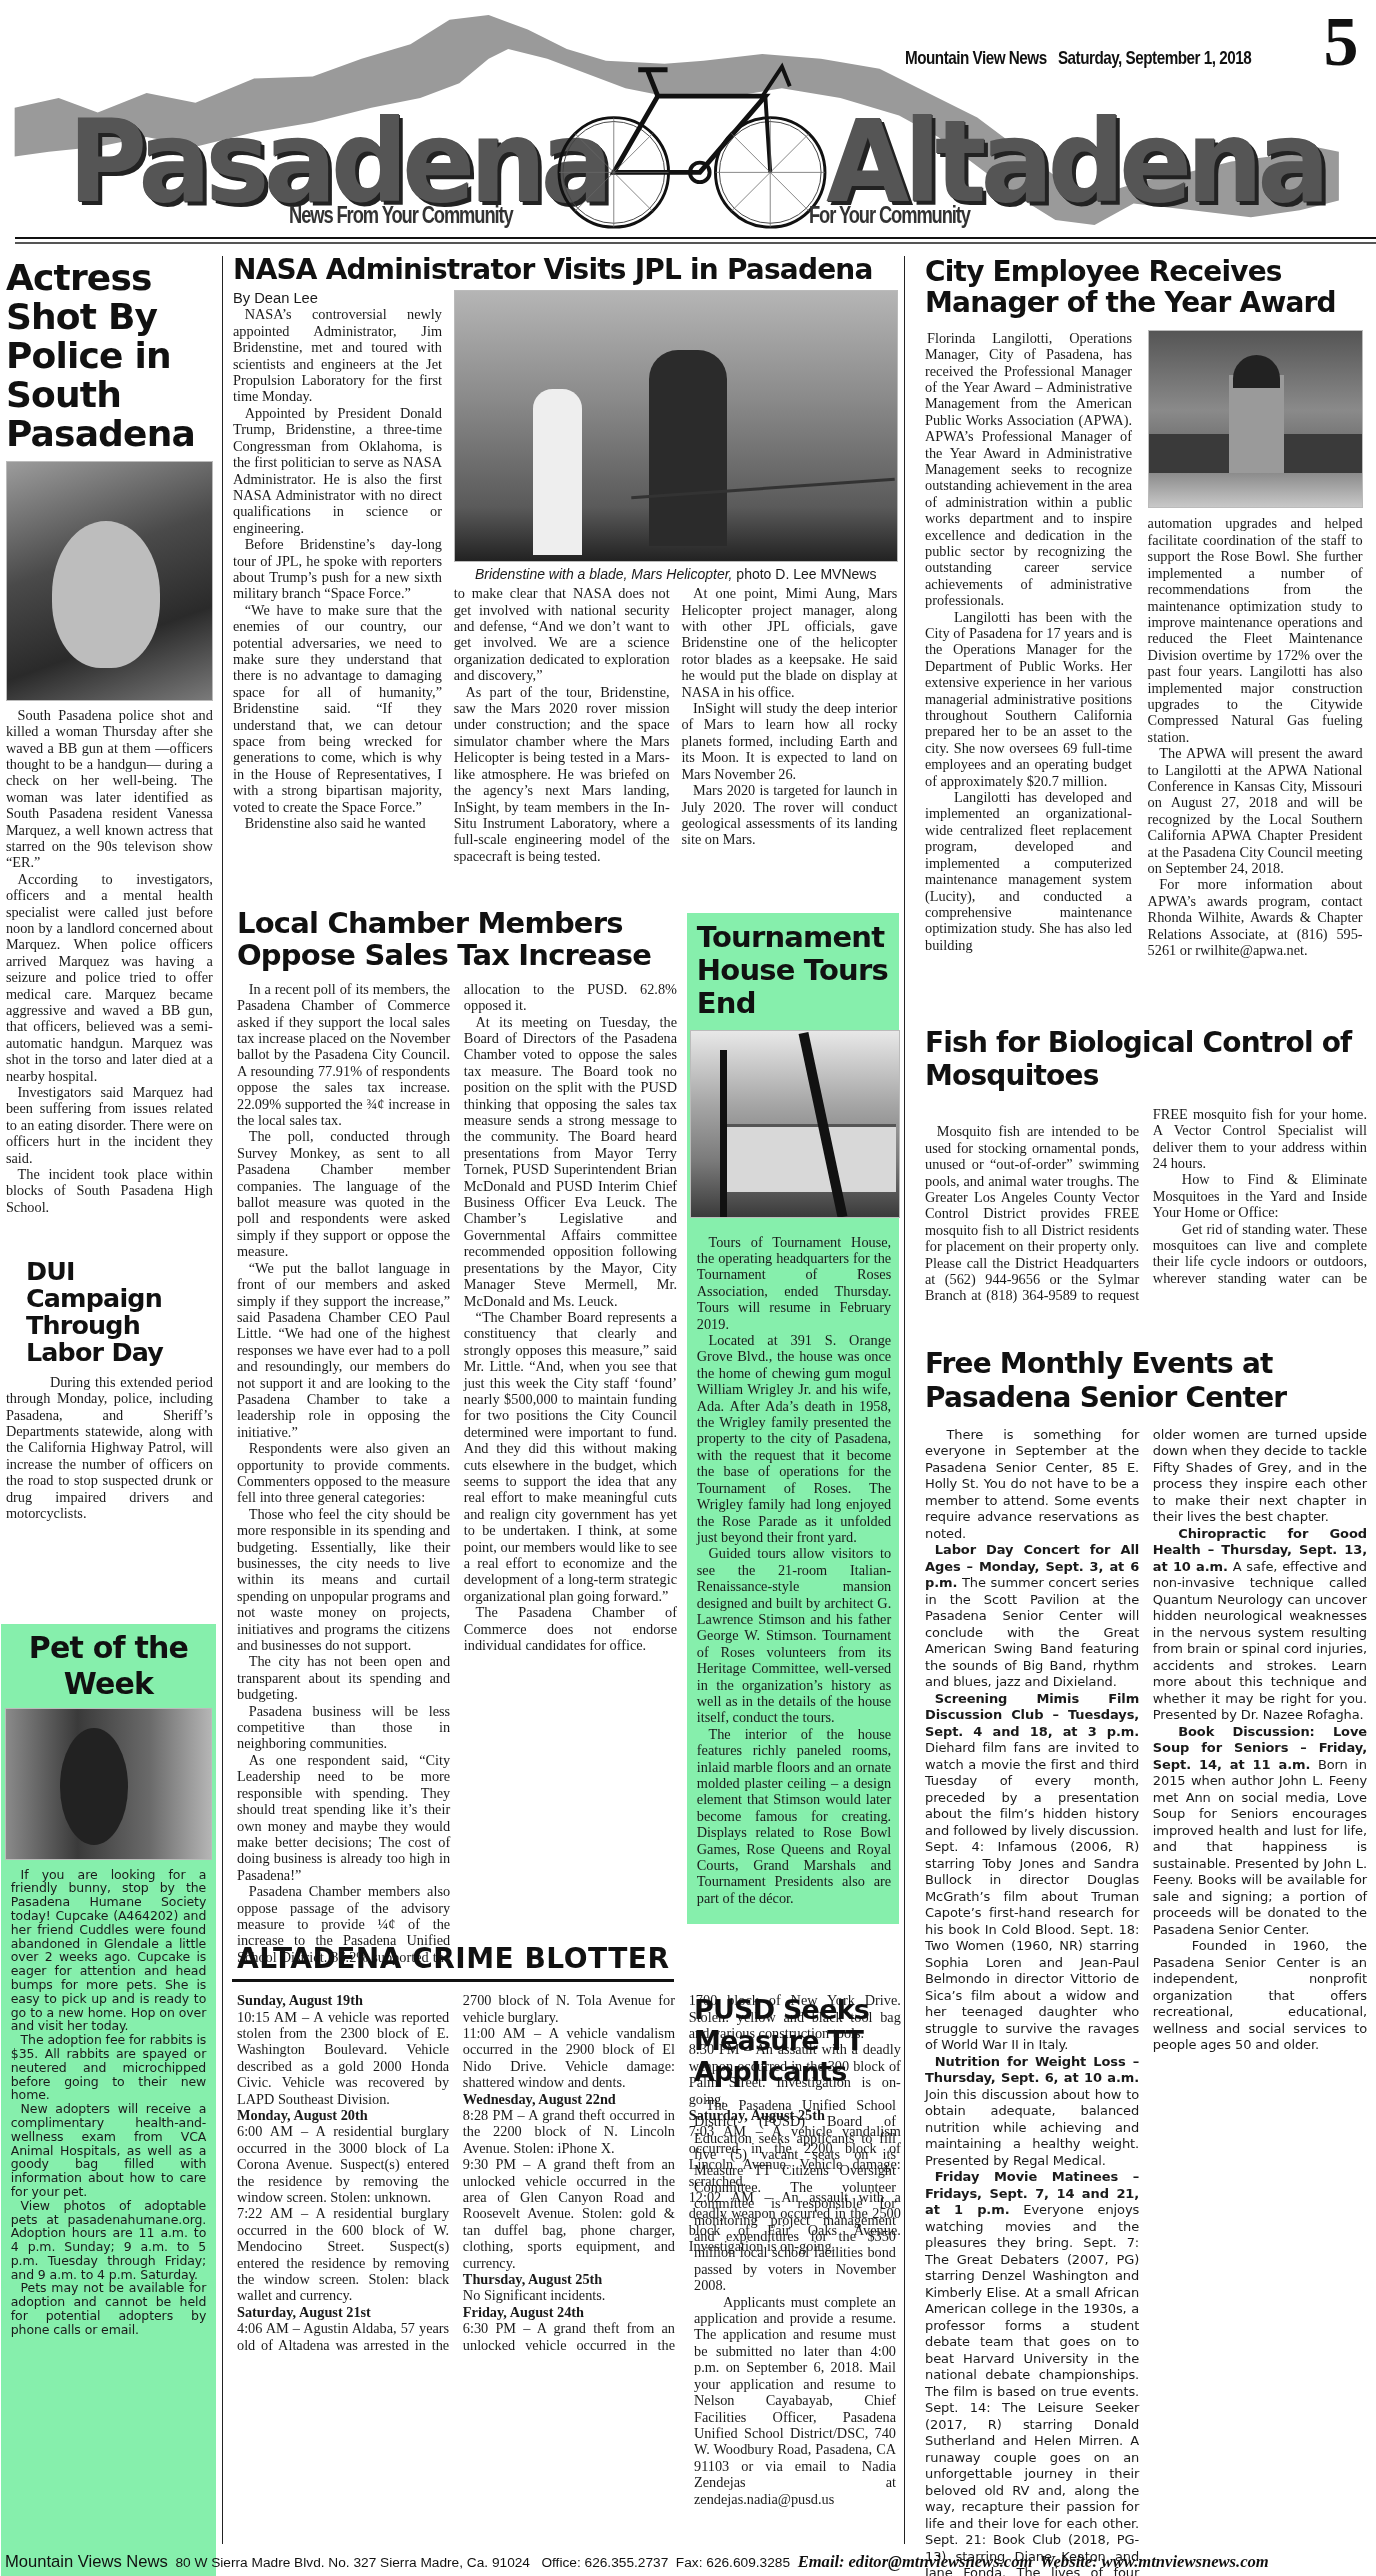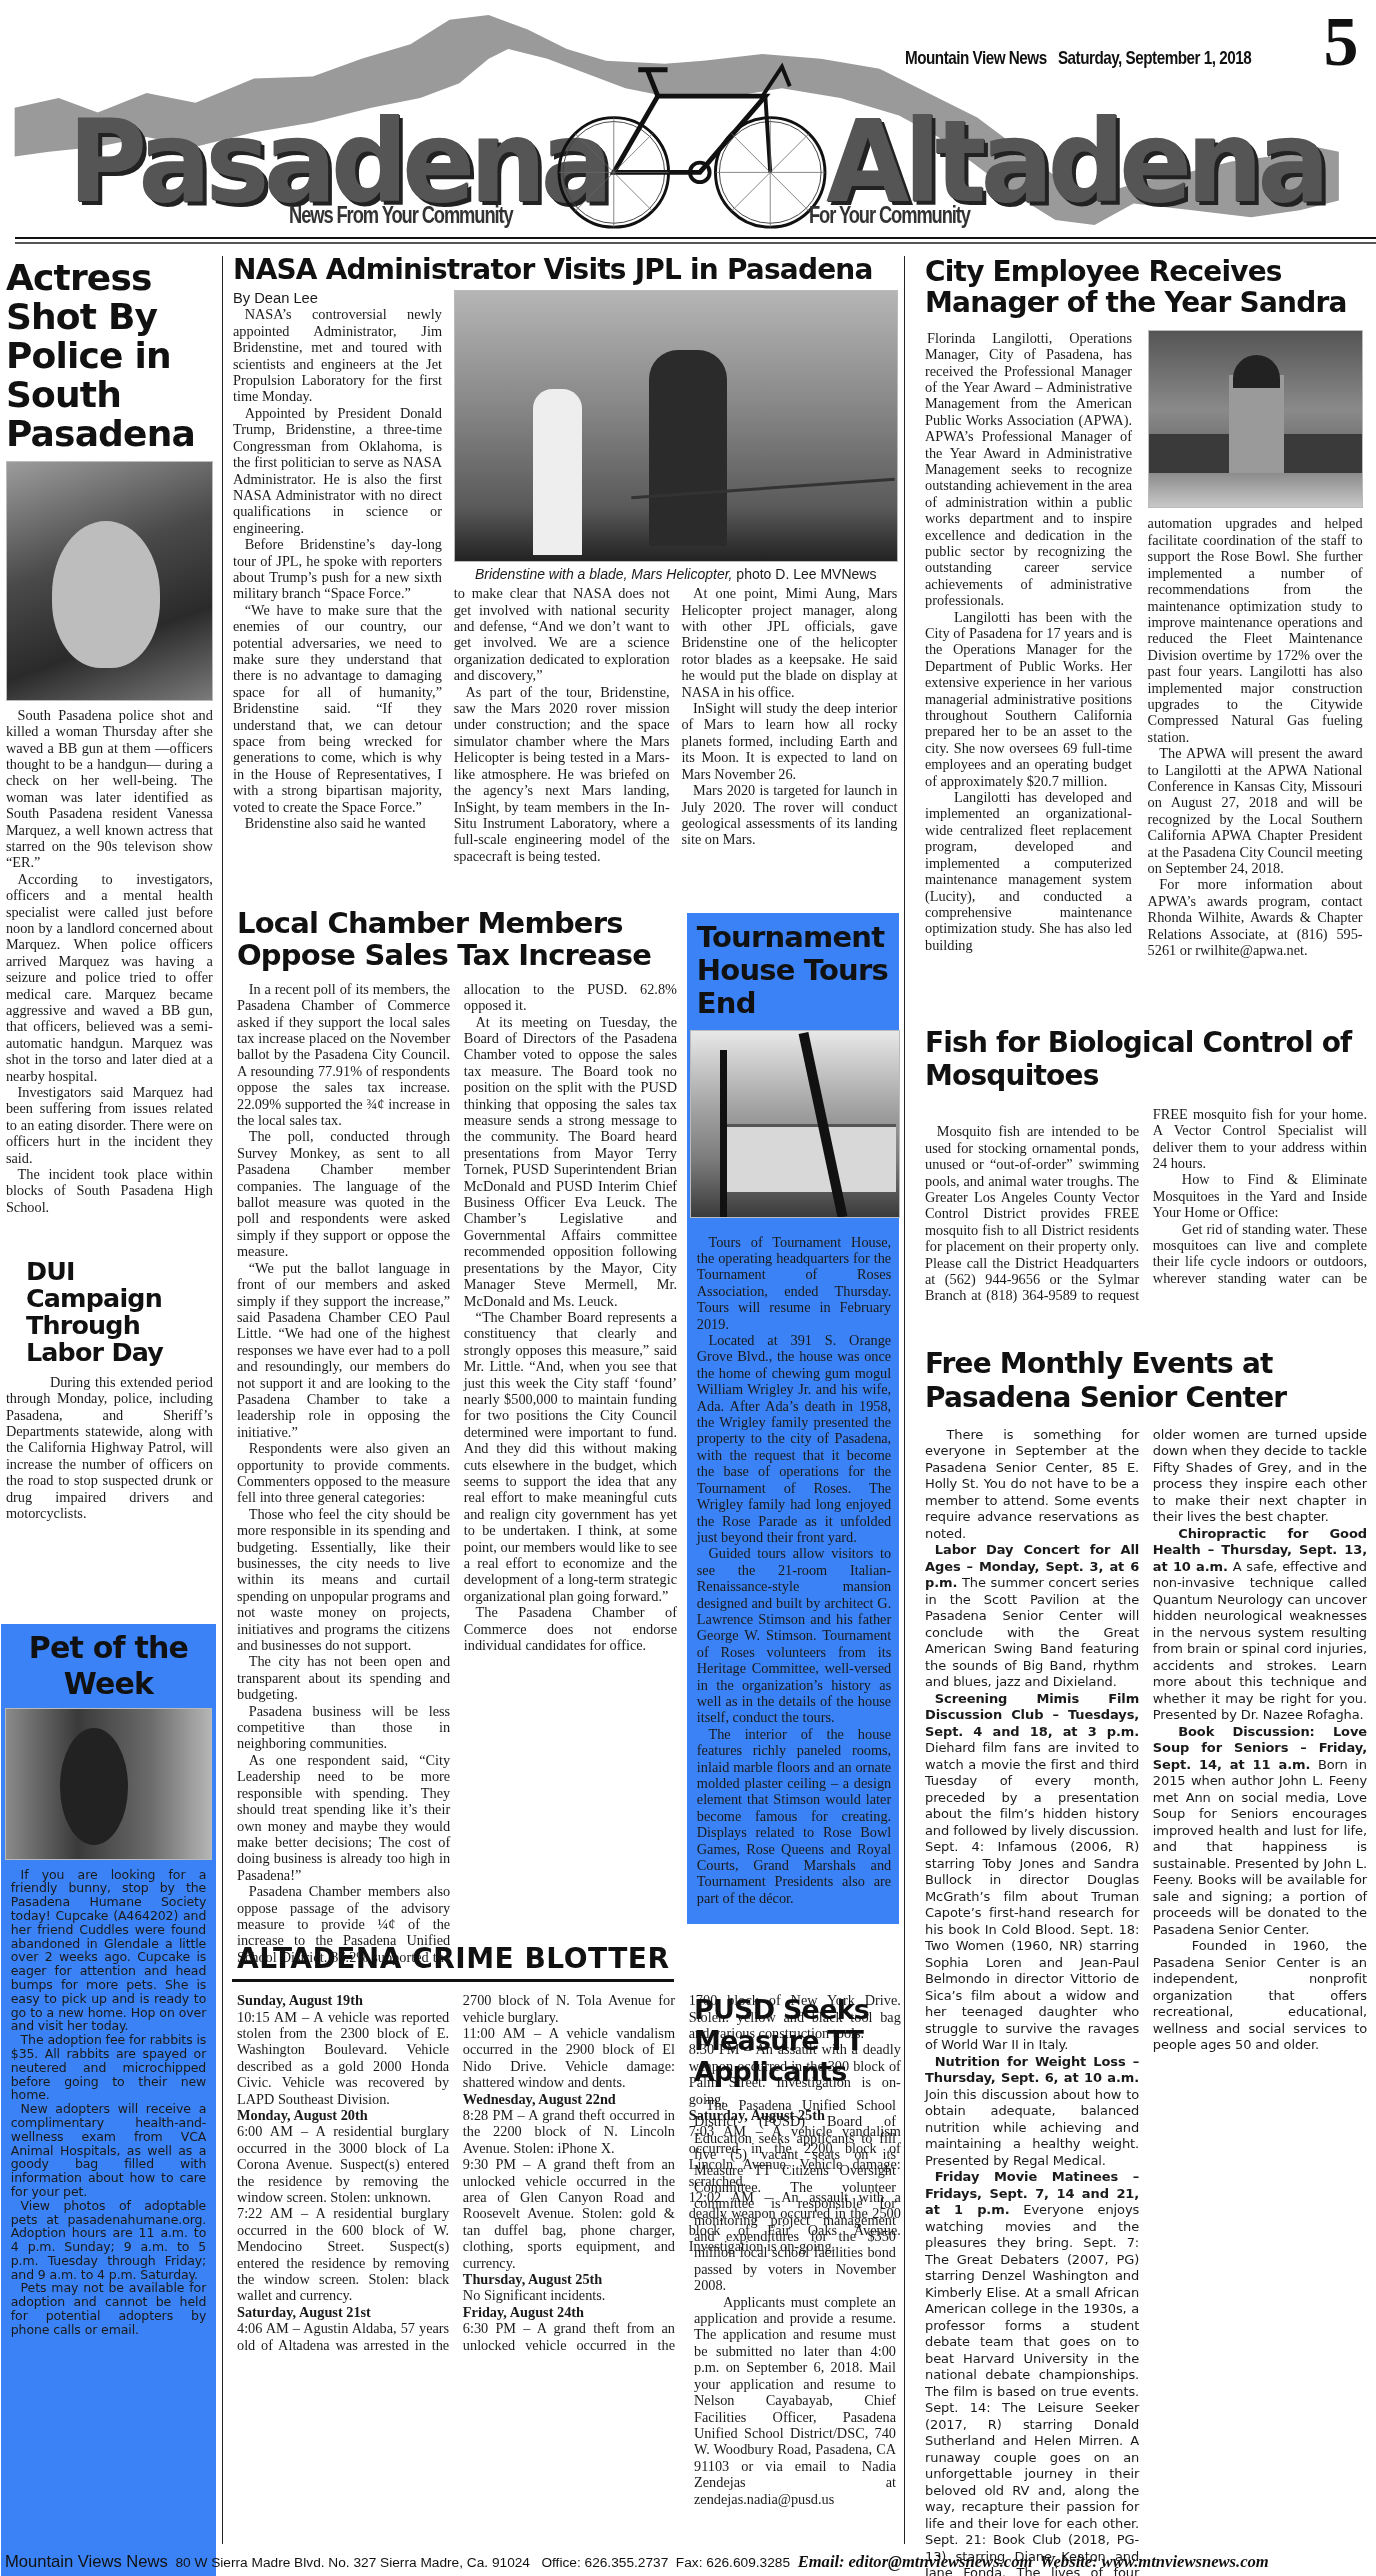--- a/index.html
+++ b/index.html
@@ -25,21 +25,21 @@
   .headline { font-family: "DejaVu Sans", sans-serif; font-weight: bold; color: #111; line-height: 1.02; letter-spacing: -0.8px; }
   .body-text { font-size: 14.3px; line-height: 16.4px; text-align: justify; hyphens: auto; }
   .body-text p { text-indent: 11.7px; }
   .sans-body { font-family: "DejaVu Sans", sans-serif; font-size: 13px; line-height: 16.5px; text-align: justify; letter-spacing: -0.1px; }
   .sans-body p { text-indent: 9.8px; }
   .sans-body b { font-weight: bold; }
   .cols2 { column-count: 2; column-gap: 13.7px; }
   .photo { background: #777; border: 1px solid #bbb; overflow: hidden; position: relative; }
   .caption { font-family: "Liberation Sans", sans-serif; font-size: 14px; text-align: center; }
   .caption i { font-style: italic; }
-  .gray-box { background: #3b82f6; }
+  .gray-box { background: #86efac; }
   .crime-date { font-weight: bold; }
   .footer { left: 0; top: 2552px; width: 1376px; height: 24.4px; font-family: "Liberation Sans", sans-serif; font-size: 13.7px; color: #111; white-space: nowrap; padding-left: 4.9px; }
   .footer .brand-f { font-size: 16.6px; }
   .footer b { font-family: "Liberation Serif", serif; font-style: italic; font-size: 16.6px; }
 </style>
 </head>
 <body>
 
 <header class="abs masthead">
   <svg class="abs" style="left:0;top:0" width="1376" height="235" viewBox="0 0 1408 240">
@@ -228,21 +228,21 @@
 
 <section class="abs" style="left:694px;top:1994px;width:202px;">
   <h2 class="headline" style="font-size:27px;line-height:31px;">PUSD Seeks Measure TT Applicants</h2>
   <div class="body-text" style="margin-top:9.8px;">
     <p>The Pasadena Unified School District (PUSD) Board of Education seeks applicants to fill five (5) vacant seats on its Measure TT Citizens Oversight Committee. The volunteer committee is responsible for monitoring project management and expenditures for the $350 million local school facilities bond passed by voters in November 2008.</p>
     <p style="text-indent:29px">Applicants must complete an application and provide a resume. The application and resume must be submitted no later than 4:00 p.m. on September 6, 2018. Mail your application and resume to Nelson Cayabayab, Chief Facilities Officer, Pasadena Unified School District/DSC, 740 W. Woodbury Road, Pasadena, CA 91103 or via email to Nadia Zendejas at zendejas.nadia@pusd.us</p>
   </div>
 </section>
 
 <section class="abs" style="left:925px;top:256px;width:446px;">
-  <h1 class="headline" style="font-size:28px;line-height:31px;">City Employee Receives Manager of the Year Sandra</h1>
+  <h1 class="headline" style="font-size:28px;line-height:31px;">City Employee Receives Manager of the Year Award</h1>
   <div style="display:flex;gap:15.6px;margin-top:11.7px;">
     <div class="body-text" style="width:207px;">
       <p style="text-indent:2px">Florinda Langilotti, Operations Manager, City of Pasadena, has received the Professional Manager of the Year Award – Administrative Management from the American Public Works Association (APWA). APWA’s Professional Manager of the Year Award in Administrative Management seeks to recognize outstanding achievement in the area of administration within a public works department and to inspire excellence and dedication in the public sector by recognizing the outstanding career service achievements of administrative professionals.</p>
       <p style="text-indent:29px">Langilotti has been with the City of Pasadena for 17 years and is the Operations Manager for the Department of Public Works. Her extensive experience in her various managerial administrative positions throughout Southern California prepared her to be an asset to the city. She now oversees 69 full-time employees and an operating budget of approximately $20.7 million.</p>
       <p style="text-indent:29px">Langilotti has developed and implemented an organizational-wide centralized fleet replacement program, developed and implemented a computerized maintenance management system (Lucity), and conducted a comprehensive maintenance optimization study. She has also led building</p>
     </div>
     <div style="width:215px;">
       <div class="photo" style="width:215px;height:178px;background:linear-gradient(180deg,#555 0%,#8a8a8a 45%,#6a6a6a 70%,#c8c8c8 100%);">
         <div style="position:absolute;left:0;top:103px;width:215px;height:39px;background:#3a3a3a;"></div>
         <div style="position:absolute;left:80px;top:44px;width:55px;height:98px;background:#9a9a9a;"></div>

